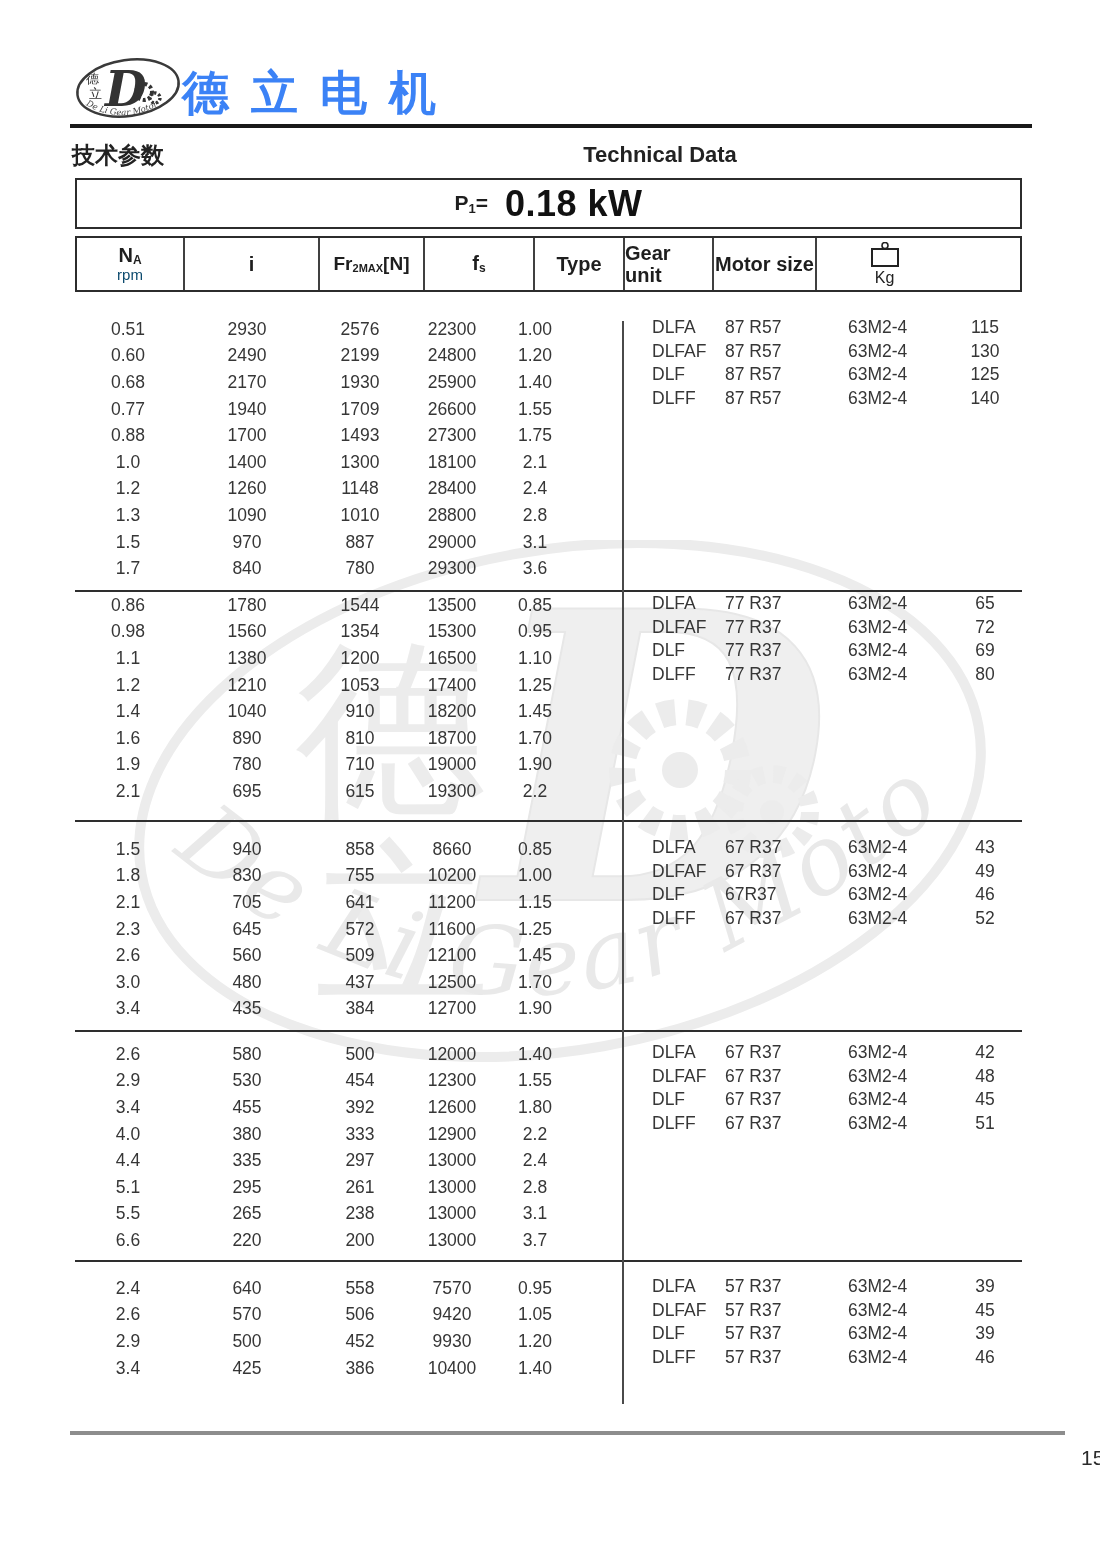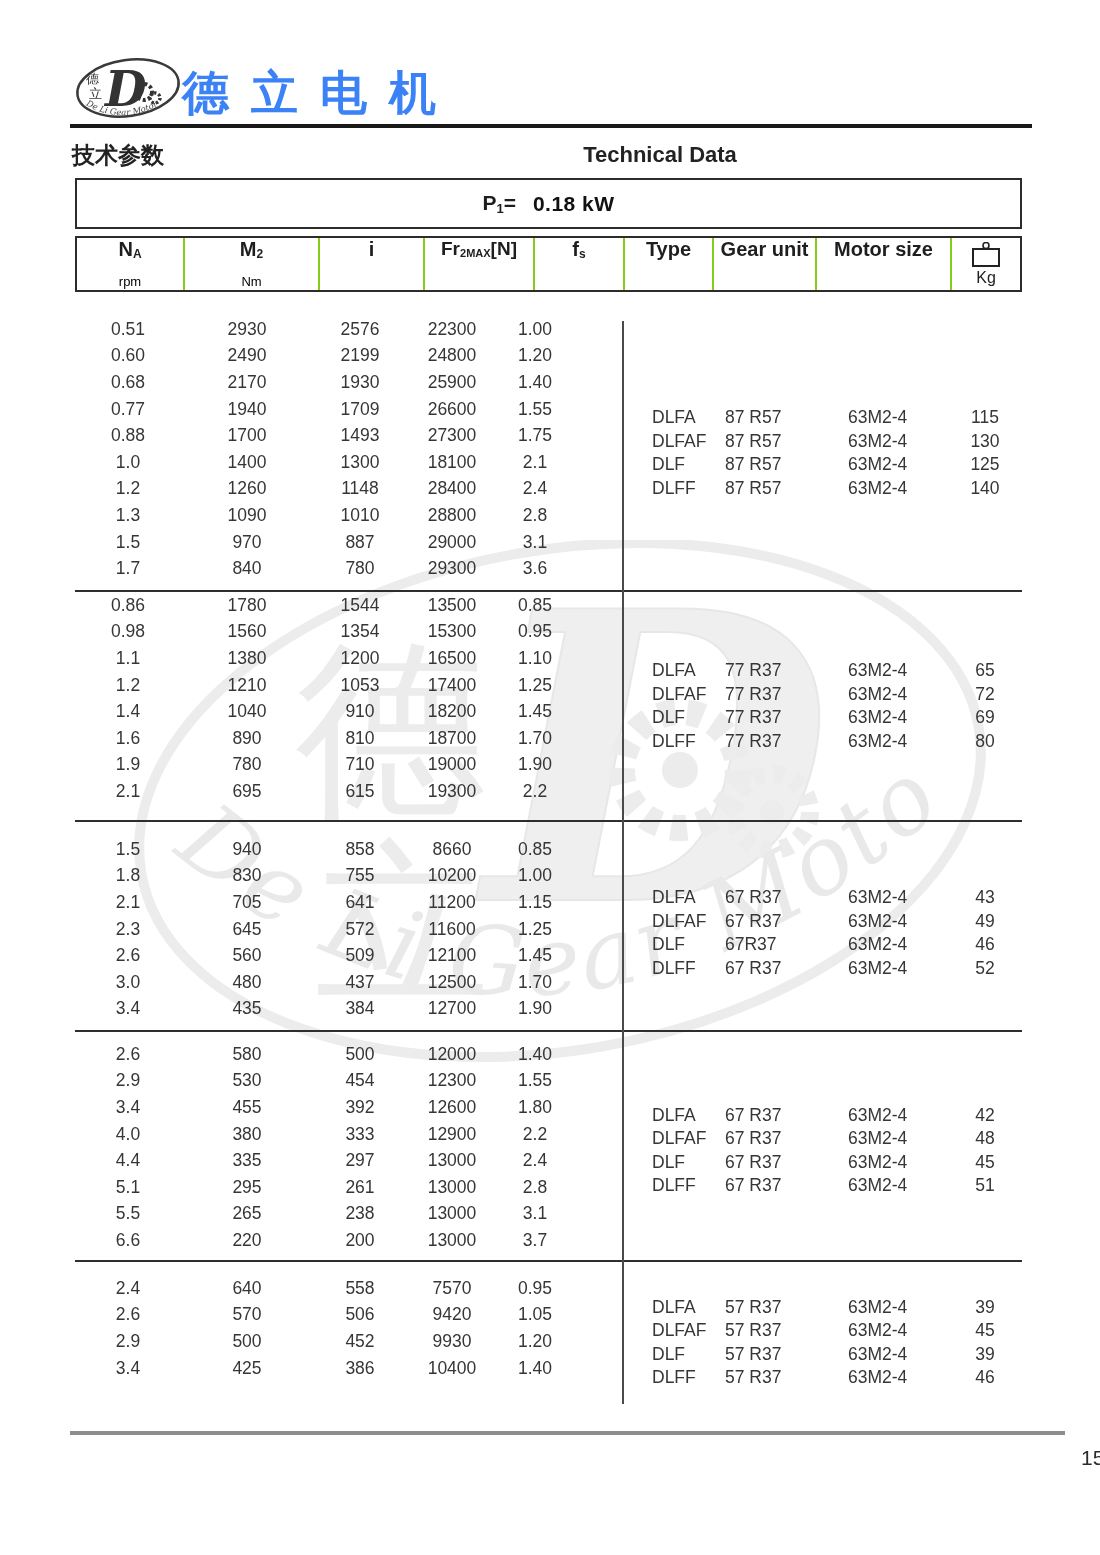--- a/index.html
+++ b/index.html
@@ -18,50 +18,50 @@
   .top-rule { position:absolute; left:70px; top:124px; width:962px; height:3.5px; background:#191919; z-index:2; }
   .section-cn { position:absolute; left:72px; top:140px; font-size:23px; font-weight:bold; color:#222; z-index:2; }
   .section-en { position:absolute; left:500px; top:142px; width:320px; text-align:center;
                 font-size:22px; font-weight:bold; color:#222; z-index:2; }
 
   
   .power-box { position:absolute; left:75px; top:178px; width:947px; height:51px;
                border:2px solid #2c2c2c; display:flex; align-items:center; justify-content:center; z-index:1; }
   .p-sym { font-size:21px; font-weight:bold; color:#1e1e1e; }
   .p-sub { font-size:13px; font-weight:bold; vertical-align:-3px; }
-  .p-val { font-size:21px; font-weight:800; color:#111; margin-left:17px; letter-spacing:0.5px; }
+  .p-val { font-size:36px; font-weight:800; color:#111; margin-left:17px; letter-spacing:0.5px; }
 
   
   .thead { position:absolute; left:75px; top:236px; width:947px; height:56px;
            border:2px solid #2c2c2c; display:grid;
            grid-template-columns:108px 135px 105px 110px 90px 89px 103px 135px 1fr; z-index:1; }
-  .hcell { border-right:2px solid #84cc16; display:flex; flex-direction:column;
-           align-items:center; justify-content:space-between; line-height:1.12; }
+  .hcell { border-right:2px solid #404040; display:flex; flex-direction:column;
+           align-items:center; justify-content:center; line-height:1.12; }
   .hcell:last-child { border-right:none; }
   .hmain { font-size:20px; font-weight:bold; color:#1e1e1e; }
   .hsub  { font-size:12px; font-weight:bold; vertical-align:-2px; }
-  .hunit { font-size:13px; color:#000000; }
+  .hunit { font-size:15px; color:#0c4a6e; }
   .kg-cell { justify-content:center; }
   .kg-icon { display:block; margin-bottom:1px; }
   .kg-label { font-size:16px; color:#222; }
 
   
   .tbody { position:absolute; left:75px; top:293px; width:947px; height:1117px; z-index:1; }
   .vdivider { position:absolute; left:547px; top:28px; bottom:6px; width:1.5px; background:#4a4a4a; }
   .block { display:flex; border-bottom:2px solid #2e2e2e; }
   .block:last-child { border-bottom:none; }
   .b1 { height:299px; padding-top:23px; }
   .b2 { height:230px; }
   .b3 { height:210px; padding-top:14px; }
   .b4 { height:230px; padding-top:9px; }
   .b5 { height:148px; padding-top:13px; }
   .bleft { width:548px; }
   .drow { display:grid; grid-template-columns:106px 132px 94px 90px 76px; height:26.6px; align-items:center; }
   .dcell { text-align:center; font-size:17.5px; color:#363636; }
-  .bright { width:399px; display:flex; align-items:center; }
+  .bright { width:399px; display:flex; align-items:flex-start; }
   .tgroup { width:100%; }
   .trow { display:grid; grid-template-columns:73px 123px 112px 50px; padding-left:29px;
           height:23.5px; align-items:center; }
   .tcell { font-size:17.5px; color:#363636; }
   .tc3 { text-align:center; }
 
   
   .footer-rule { position:absolute; left:70px; top:1431px; width:995px; height:4px; background:#8d8d8d; z-index:1; }
   .page-num { position:absolute; left:16px; top:1446px; width:1100px; text-align:right;
               font-size:21px; color:#2b2b2b; z-index:1; }
@@ -110,24 +110,20 @@
   <span class="p-sym"><span>P</span><span class="p-sub">1</span><span>=</span></span>
   <span class="p-val">0.18 kW</span>
 </div>
 
 <div class="thead">
   <div class="hcell">
     <div class="hmain"><span>N</span><span class="hsub">A</span></div>
     <div class="hunit">rpm</div>
   </div>
   <div class="hcell">
-    <div class="hmain"><span>M</span><span class="hsub">2</span></div>
-    <div class="hunit">Nm</div>
-  </div>
-  <div class="hcell">
     <div class="hmain">i</div>
   </div>
   <div class="hcell">
     <div class="hmain" style="font-size:19px;"><span>Fr</span><span class="hsub" style="font-size:11px;">2MAX</span><span>[N]</span></div>
   </div>
   <div class="hcell">
     <div class="hmain"><span>f</span><span class="hsub">s</span></div>
   </div>
   <div class="hcell">
     <div class="hmain">Type</div>

